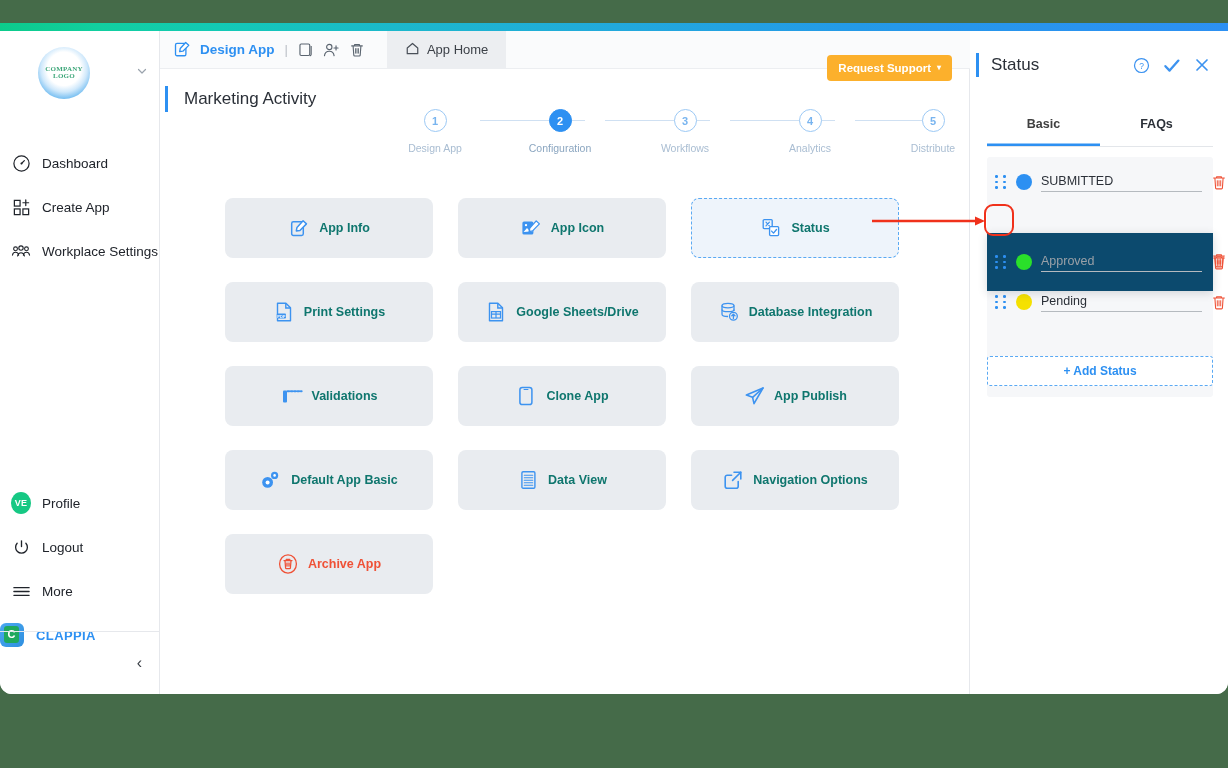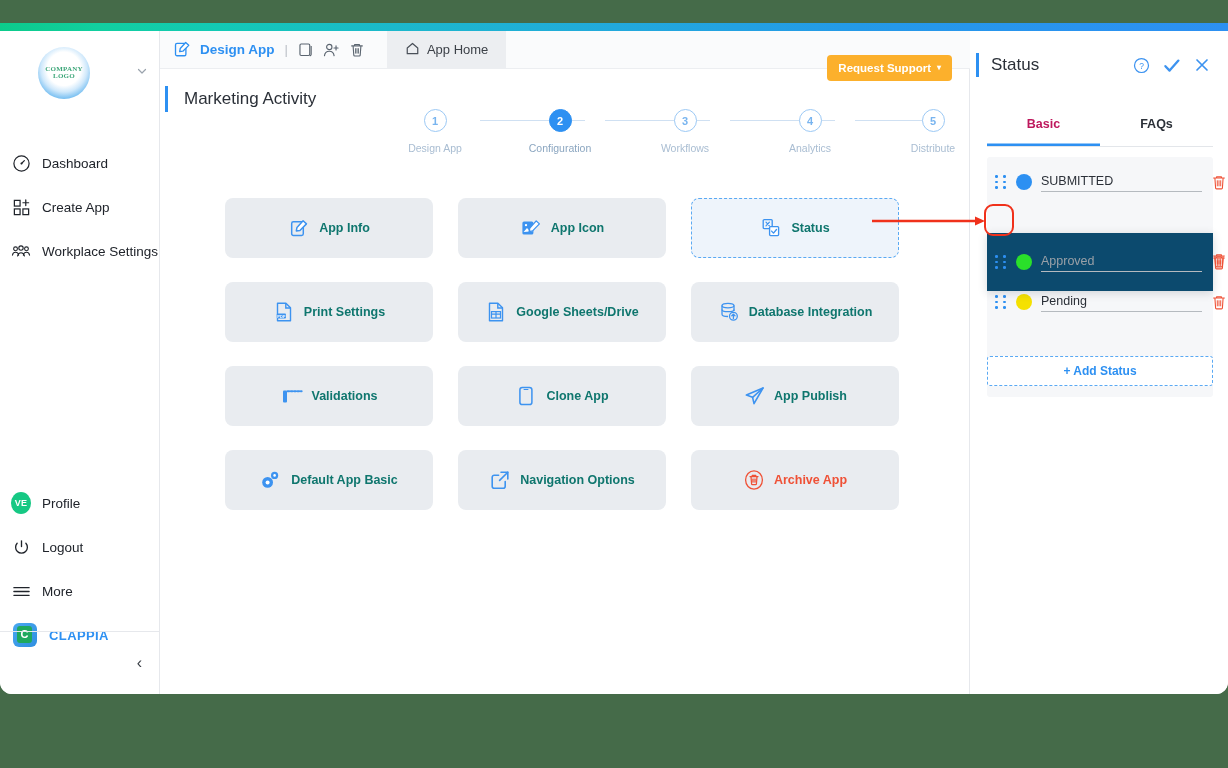--- a/index.html
+++ b/index.html
@@ -52,21 +52,21 @@
   }
   .nav-ico { width:20px; height:20px; flex:0 0 20px; display:flex; align-items:center; justify-content:center; }
   .nav-ico svg { display:block; }
 
   .nav-bottom { position:absolute; left:0; top:450px; width:160px; }
   .avatar-ve {
     width:22px; height:22px; border-radius:50%; background:#16c884; color:#fff;
     font-size:9px; font-weight:700; display:flex; align-items:center; justify-content:center;
     letter-spacing:.3px;
   }
-  .brand-row { display:flex; align-items:center; gap:12px; height:44px; padding-left:13px; cursor:pointer; }
+  .brand-row { display:flex; align-items:center; gap:12px; height:44px; padding-left:0; cursor:pointer; }
   .brand-tile {
     width:24px; height:24px; border-radius:6px; position:relative;
     background:linear-gradient(135deg,#4aa8f0,#2f8fe0);
   }
   .brand-tile::after{
     content:"C"; position:absolute; left:4px; top:3px; width:15px; height:17px;
     background:#1fa95e; color:#fff; font-size:11px; font-weight:700; line-height:17px; text-align:center;
     border-radius:3px;
   }
   .brand-name { color:#2d90f2; font-weight:700; font-size:13px; letter-spacing:.4px; }
@@ -141,21 +141,21 @@
   .panel-accent { width:3px; height:24px; background:#2d90f2; margin-left:6px; }
   .panel-title { margin-left:12px; font-size:17px; color:#2b3038; }
   .panel-actions { margin-left:auto; display:flex; align-items:center; gap:13px; padding-right:18px; }
   .pa-ico { cursor:pointer; color:#2d90f2; display:flex; align-items:center; }
 
   .panel-tabs {
     position:absolute; left:17px; top:82px; width:226px; height:34px;
     border-bottom:1px solid #e3e6ea; display:flex;
   }
   .ptab { flex:1; text-align:center; font-size:12.5px; font-weight:700; color:#2b3038; cursor:pointer; padding-top:4px; }
-  .ptab.active { color:#be185d; box-shadow: inset 0 -2.5px 0 #2d90f2; }
+  .ptab.active { color:#404040; box-shadow: inset 0 -2.5px 0 #2d90f2; }
 
   .status-list {
     position:absolute; left:17px; top:126px; width:226px; height:240px;
     background:#f6f7f9; border-radius:3px; padding-top:6px;
   }
   .status-row {
     position:relative; height:38px; display:flex; align-items:center; gap:9px; padding:0 10px 0 8px;
   }
   .drag-handle { width:14px; height:16px; display:grid; grid-template-columns:4px 4px; gap:3px 4px;
      align-content:center; justify-content:center; cursor:grab; }
@@ -481,20 +481,29 @@
             <svg width="22" height="20" viewBox="0 0 22 20">
                 <circle cx="14.6" cy="5.4" r="3.6" fill="#3d93f0"></circle>
                 <circle cx="14.6" cy="5.4" r="1.3" fill="#fff"></circle>
                 <circle cx="7.6" cy="12.4" r="5.4" fill="#3d93f0"></circle>
                 <circle cx="7.6" cy="12.4" r="2" fill="#fff"></circle>
               </svg>
           </span>
           <span>Default App Basic</span>
         </div>
 
+        <div class="card">
+          <span class="card-ico">
+            <svg width="17" height="20" viewBox="0 0 16 20">
+                <rect x="1.4" y="1.8" width="13" height="16.4" rx="1.2" fill="none" stroke="#3d93f0" stroke-width="1.4"></rect>
+                <path d="M3.8 5.2h8.4M3.8 7.7h8.4M3.8 10.2h8.4M3.8 12.7h8.4M3.8 15.2h8.4" stroke="#3d93f0" stroke-width="1.15" stroke-linecap="round"></path>
+              </svg>
+          </span>
+          <span>Data View</span>
+        </div>
 
         <div class="card">
           <span class="card-ico">
             <svg width="20" height="20" viewBox="0 0 20 20">
                 <path d="M11 2.2h6.8V9" fill="none" stroke="#3d93f0" stroke-width="1.6" stroke-linecap="round" stroke-linejoin="round"></path>
                 <path d="M17.8 2.2 9.6 10.4" stroke="#3d93f0" stroke-width="1.6" stroke-linecap="round"></path>
                 <path d="M15.2 11.6v4.6a2 2 0 0 1-2 2H4.2a2 2 0 0 1-2-2V7.2a2 2 0 0 1 2-2h4.4" fill="none" stroke="#3d93f0" stroke-width="1.6" stroke-linecap="round" stroke-linejoin="round"></path>
               </svg>
           </span>
           <span>Navigation Options</span>

